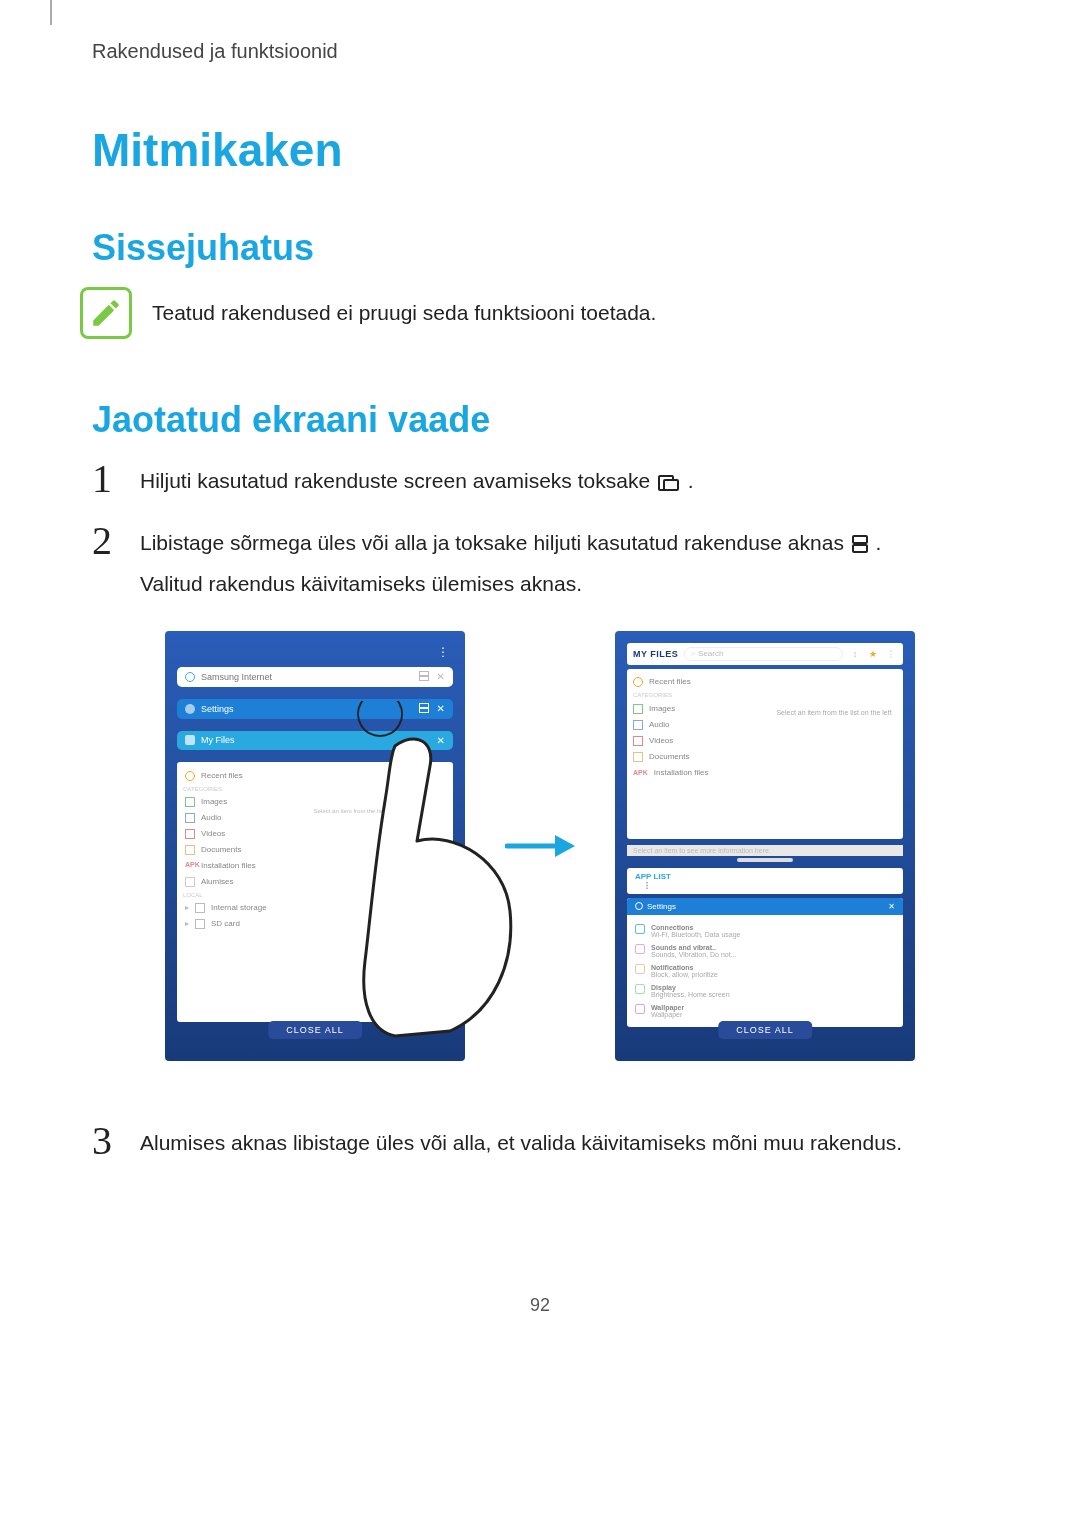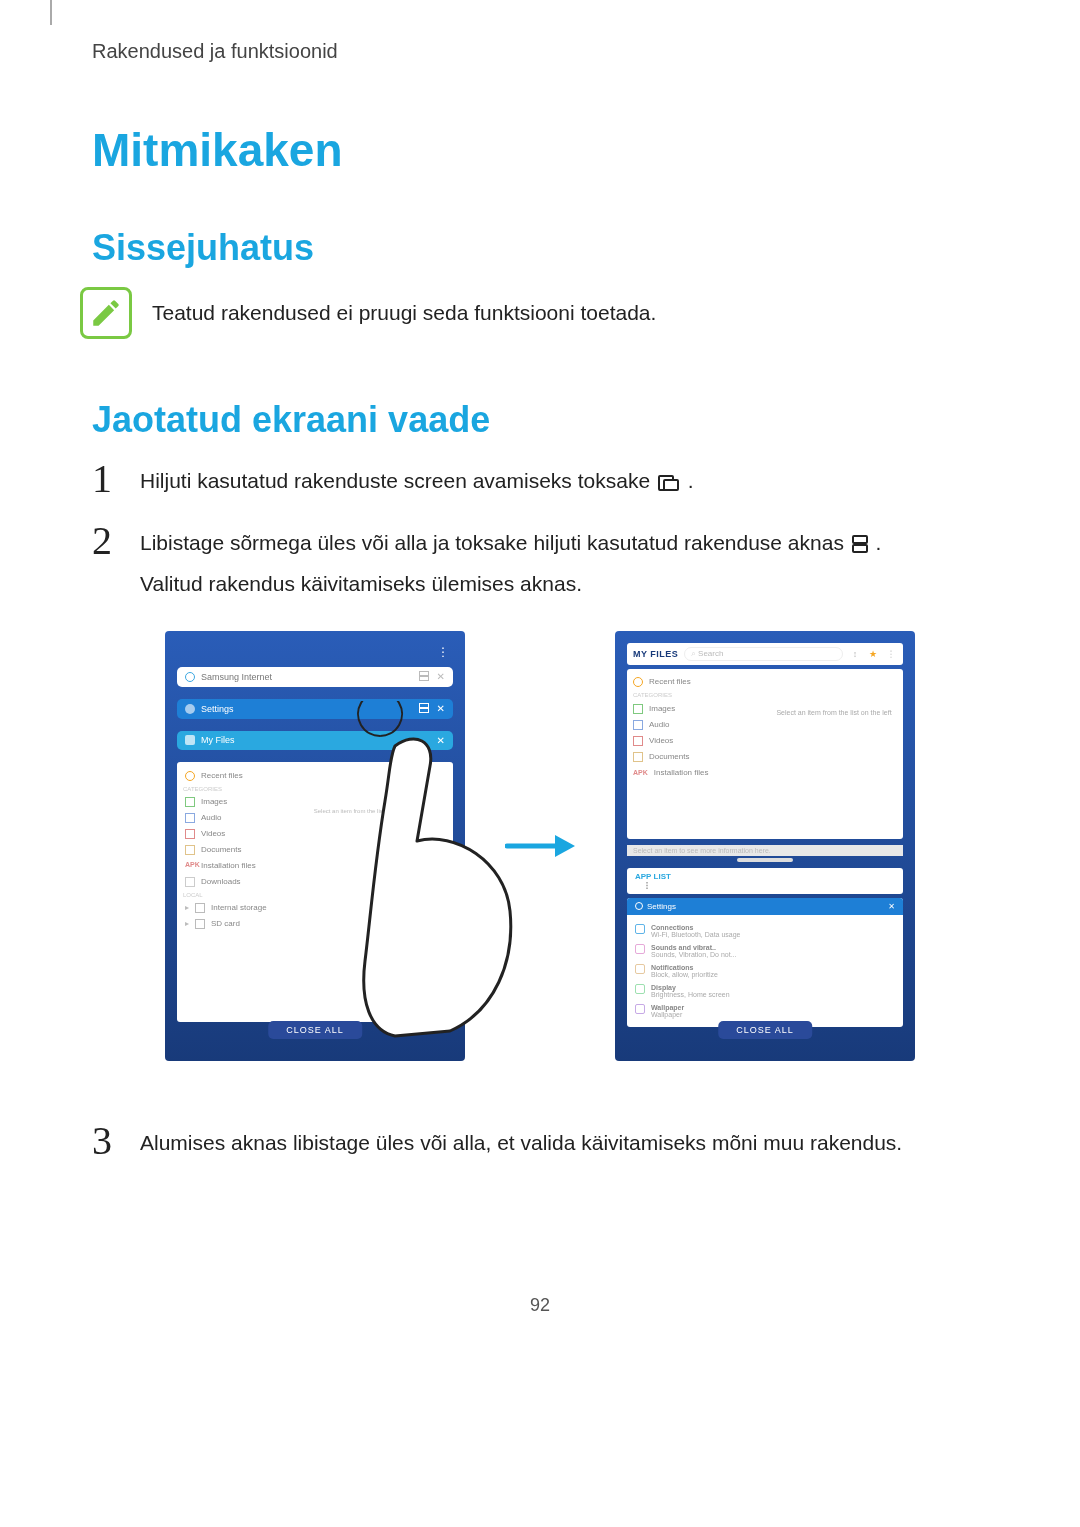--- a/index.html
+++ b/index.html
@@ -169,21 +169,21 @@
             <div class="row">
                 <span class="ic" style="border:1.5px solid #e0c38a;"></span>
                 <span class="lbl">Documents</span>
               </div>
             <div class="row">
                 <span class="ic" style="color:#e08a8a;font-size:7px;font-weight:700;border:none;">APK</span>
                 <span class="lbl">Installation files</span>
               </div>
             <div class="row">
                 <span class="ic" style="border:1.5px solid #ccc;"></span>
-                <span class="lbl">Downloads</span>
+                <span class="lbl">Alumises</span>
               </div>
             <div style="font-size:6px;color:#ccc;margin:2px 0 2px 0;">LOCAL</div>
             <div class="row">
                 <span style="color:#bbb;font-size:8px;">▸</span>
                 <span class="ic" style="border:1.5px solid #bbb;"></span>
                 <span class="lbl">Internal storage</span>
               </div>
             <div class="row">
                 <span style="color:#bbb;font-size:8px;">▸</span>
                 <span class="ic" style="border:1.5px solid #bbb;"></span>

